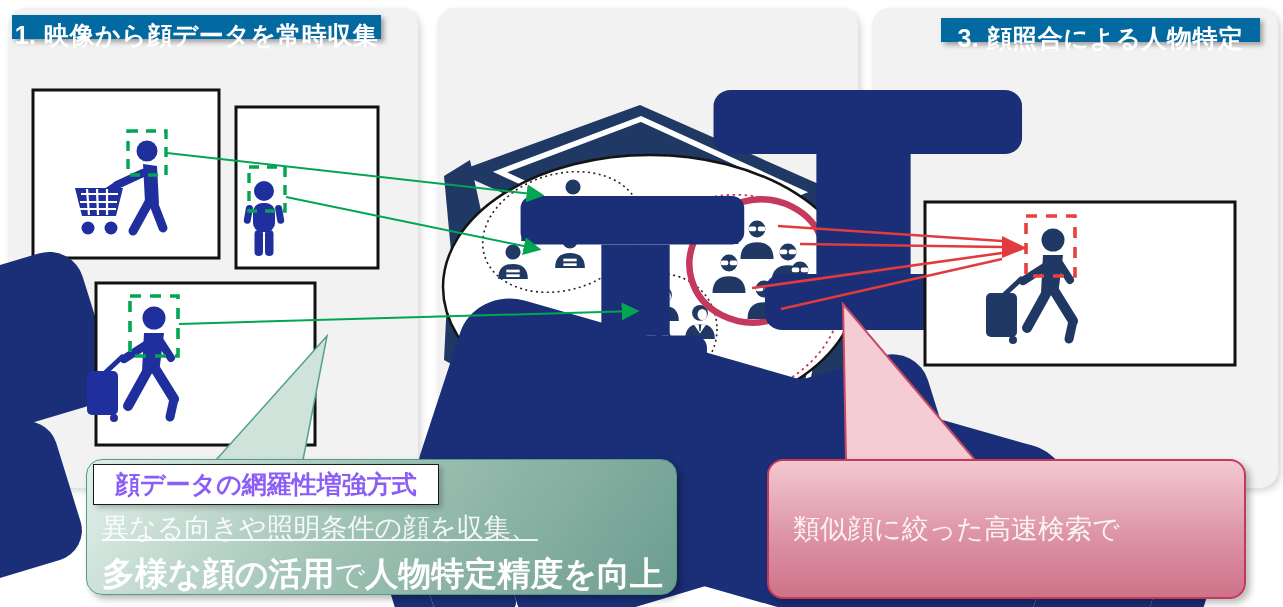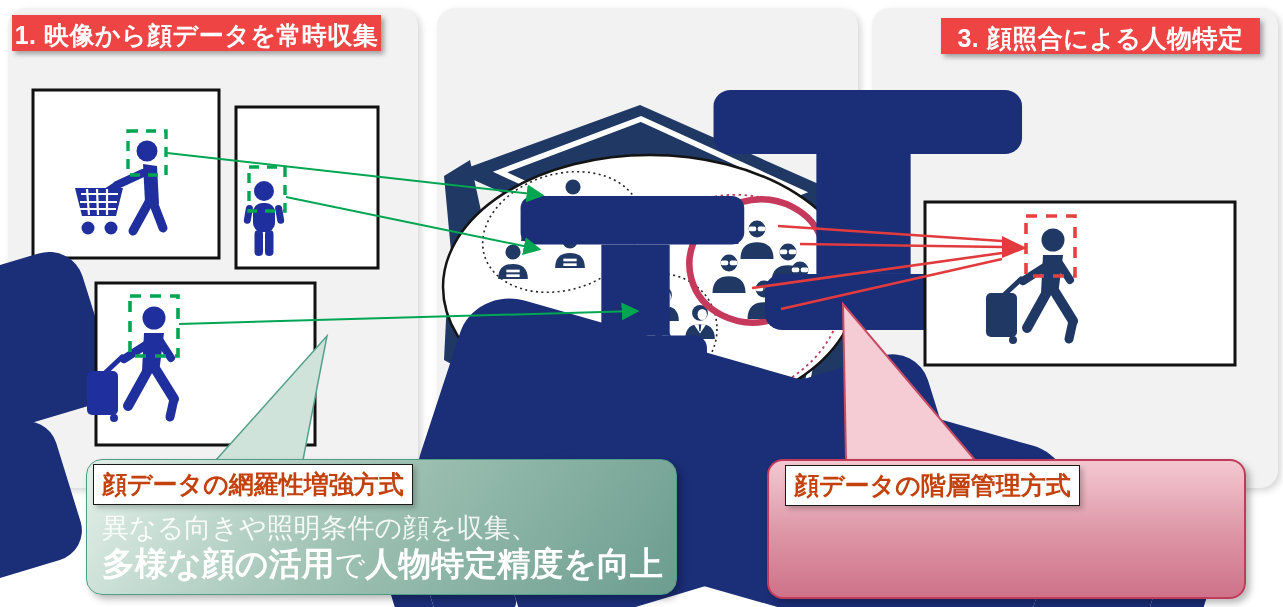--- a/index.html
+++ b/index.html
@@ -2,40 +2,40 @@
 <html><head>
 <meta charset="utf-8">
 <style>
   html,body{margin:0;padding:0;background:#ffffff;}
   body{font-family:"Liberation Sans","DejaVu Sans",sans-serif;}
   .stage{position:relative;width:1283px;height:607px;background:#ffffff;overflow:hidden;}
   .panel{position:absolute;background:#f2f2f2;border-radius:18px;box-shadow:3px 3px 7px rgba(0,0,0,.16);}
   #panel-collect{left:8px;top:8px;width:410px;height:480px;}
   #panel-manage{left:437px;top:8px;width:421px;height:480px;}
   #panel-identify{left:872px;top:8px;width:406px;height:480px;}
-  .titlebar{position:absolute;height:36px;line-height:40px;background:#ef4444;color:#fff;
+  .titlebar{position:absolute;height:24px;line-height:40px;background:#0369a1;color:#fff;
     font-weight:bold;font-size:25px;text-align:center;box-shadow:3px 3px 5px rgba(0,0,0,.35);
     letter-spacing:.5px;white-space:nowrap;}
   #title-1{left:12px;top:15px;width:369px;}
   #title-2{left:477px;top:18px;width:344px;}
   #title-3{left:917px;top:18px;width:319px;margin-left:24px;}
   svg.art{position:absolute;left:0;top:0;width:1283px;height:607px;}
   .callout{position:absolute;border-radius:16px;}
   .callout .label{position:absolute;background:#ffffff;border:1.6px solid #1a1a1a;
-    font-weight:bold;font-size:25px;color:#c2410c;padding:3px 8px;white-space:nowrap;
+    font-weight:bold;font-size:25px;color:#8b5cf6;padding:3px 21px;white-space:nowrap;
     box-shadow:3px 3px 5px rgba(0,0,0,.22);}
   .callout .l1{position:absolute;font-size:27px;color:rgba(255,255,255,.88);white-space:nowrap;}
   .callout .l2{position:absolute;font-size:33px;font-weight:bold;color:#ffffff;white-space:nowrap;}
   .callout .plain{font-weight:400;font-size:30px;}
   #callout-coverage{left:86px;top:459px;width:589px;height:134px;
     background:linear-gradient(125deg,#e3f0ea 0%,#9fc2b4 45%,#6c9d8f 100%);
     border:1.5px solid #4f9d86;box-shadow:4px 4px 7px rgba(0,0,0,.28);}
   #callout-coverage .label{left:6px;top:4px;}
-  #callout-coverage .l1{left:15px;top:50px;}
-  #callout-coverage .l2{left:15px;top:82px;}
+  #callout-coverage .l1{left:15px;top:50px;text-decoration:underline;}
+  #callout-coverage .l2{left:15px;top:92px;}
   #callout-hierarchy{left:767px;top:459px;width:475px;height:136px;
     background:linear-gradient(180deg,#f3c8d1 0%,#dd94a5 55%,#ce7288 100%);
     border:2.5px solid #c23a5a;box-shadow:4px 4px 7px rgba(0,0,0,.28);}
   #callout-hierarchy .label{left:16px;top:4px;}
   #callout-hierarchy .l1{left:24px;top:50px;}
   #callout-hierarchy .l2{left:24px;top:82px;}
 </style>
 </head>
 <body>
 
@@ -220,16 +220,16 @@
     </g>
   </svg>
 
   <div class="callout" id="callout-coverage">
     <div class="label">顔データの網羅性増強方式</div>
     <div class="l1">異なる向きや照明条件の顔を収集、</div>
     <div class="l2"><span>多様な顔の活用</span><span class="plain">で</span><span>人物特定精度を向上</span></div>
   </div>
 
   <div class="callout" id="callout-hierarchy">
-    <div class="label">顔データの階層管理方式</div>
+    <div class="l1">類似顔に絞った高速検索で</div>
   </div>
 
 </div>
 
 </body></html>

